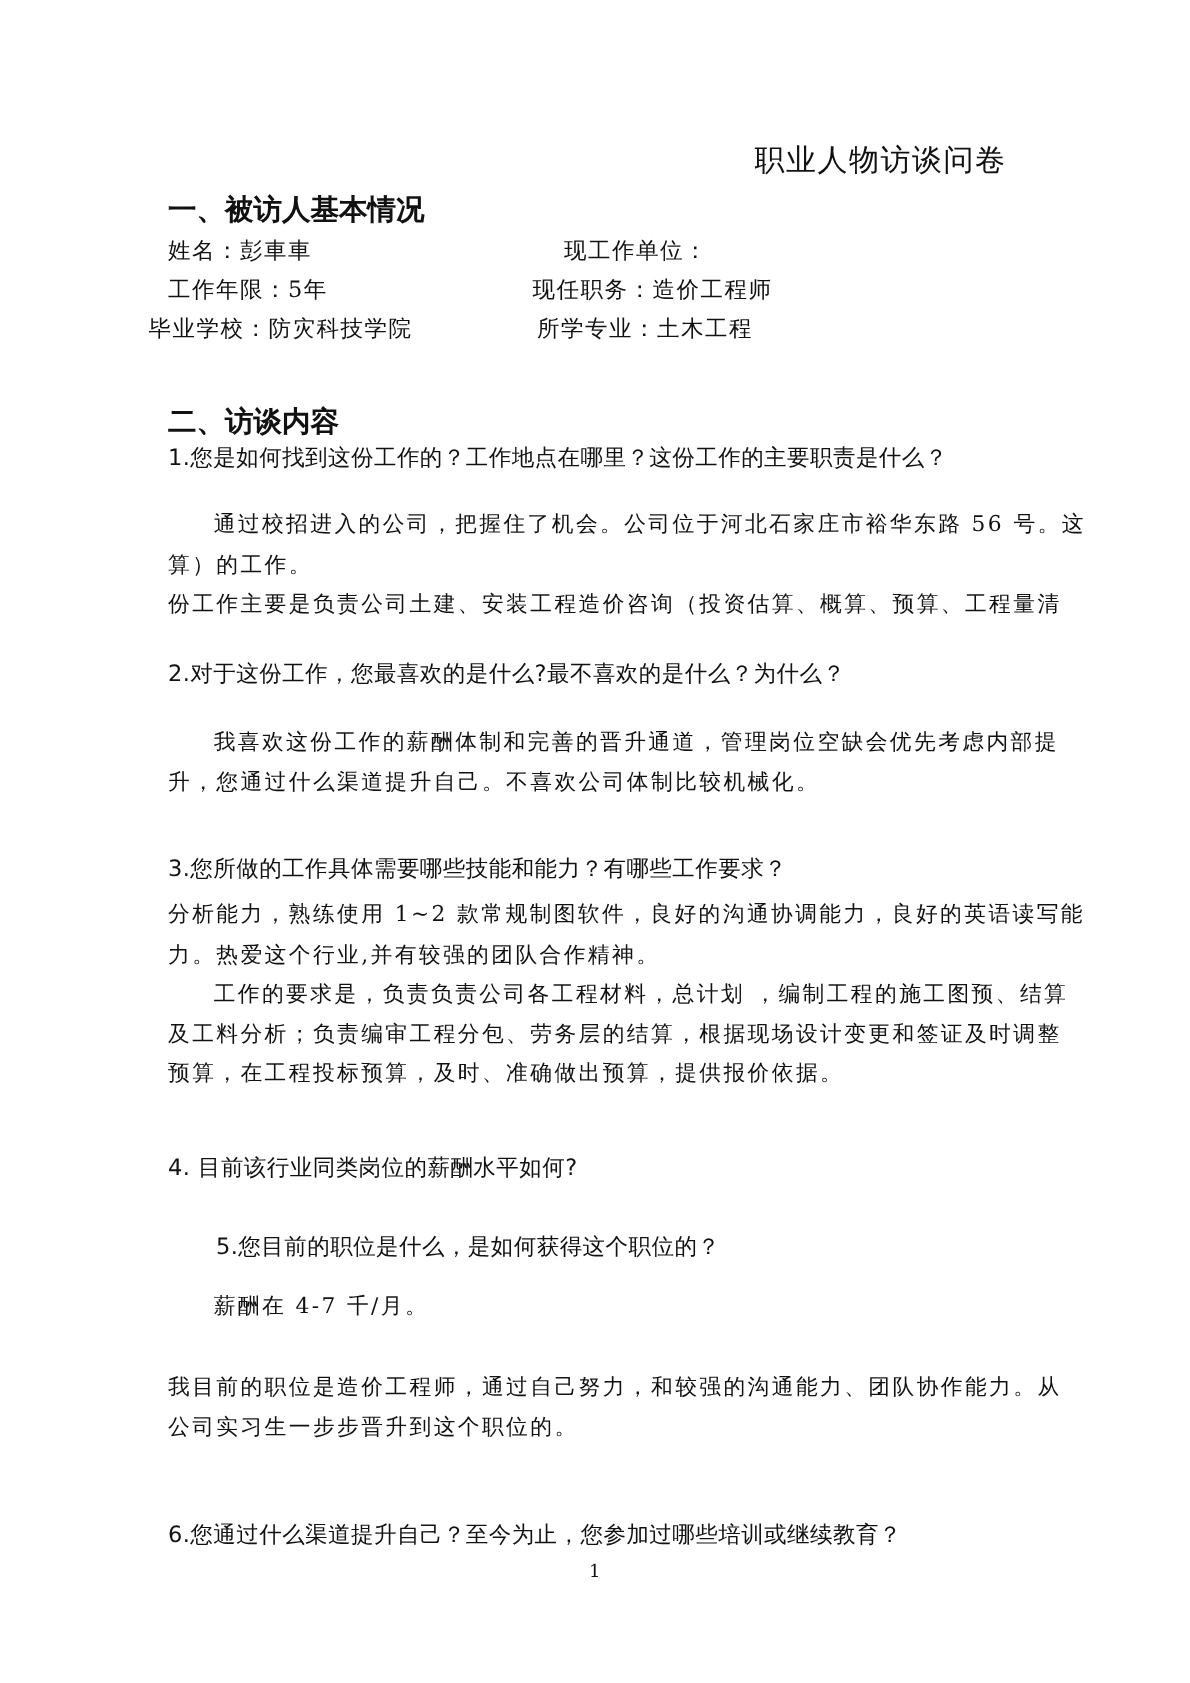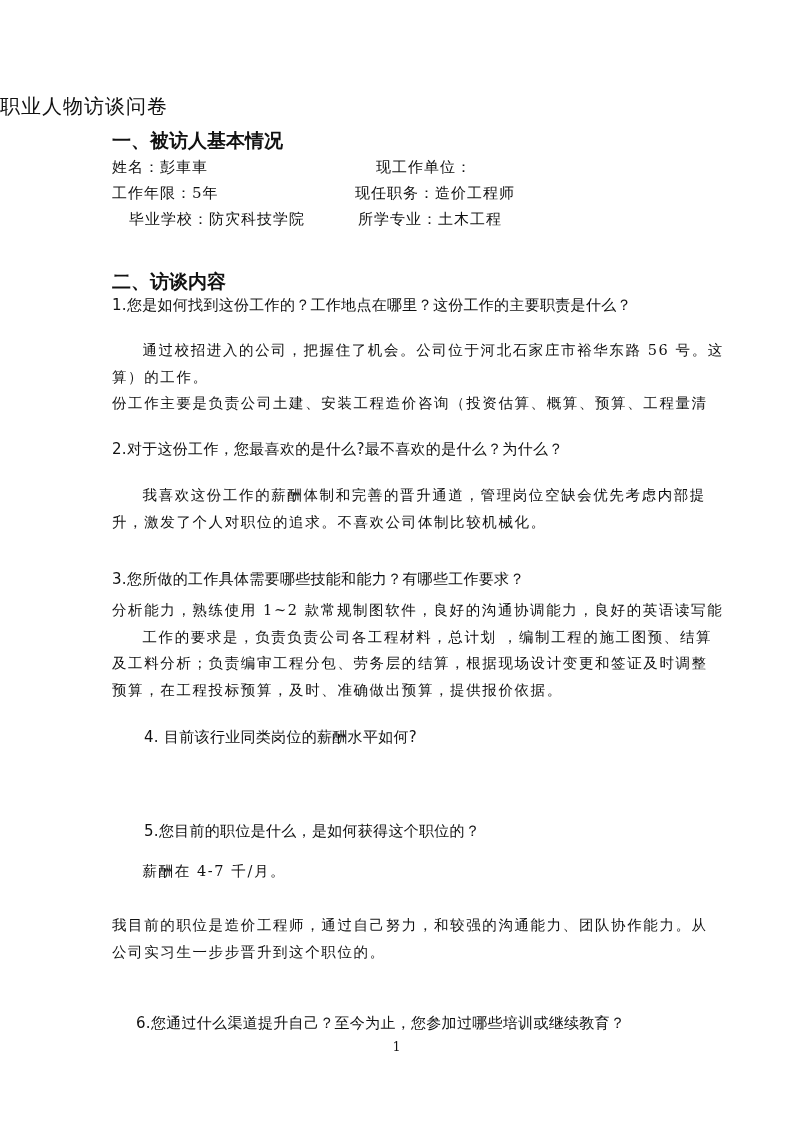--- a/index.html
+++ b/index.html
@@ -3,21 +3,21 @@
 <meta charset="utf-8">
 <style>
   html, body { margin: 0; padding: 0; background: #ffffff; }
   body {
     width: 793px; height: 1122px; position: relative; overflow: hidden;
     font-family: "DejaVu Serif", "Liberation Serif", serif;
     color: #111111;
   }
   .abs { position: absolute; white-space: nowrap; }
   .title {
-    left: 0; width: 671px; top: 93px; text-align: left;
+    left: 0; width: 671px; top: 93px; text-align: right;
     font-size: 20px; letter-spacing: 1px; line-height: 26px;
   }
   .h1 {
     left: 112px; font-size: 19px; font-weight: bold; line-height: 26px;
     font-family: "DejaVu Sans", "Liberation Sans", sans-serif;
   }
   .info { font-size: 15px; line-height: 22px; letter-spacing: 1px; }
   .q {
     left: 112px; font-size: 15px; line-height: 22px;
     font-family: "DejaVu Sans", "Liberation Sans", sans-serif;
@@ -51,57 +51,58 @@
     <span>现工作单位：</span><span></span>
   </div>
 
   <div class="abs info" style="left:112px; top:182px;">
     <span>工作年限：</span><span>5年</span>
   </div>
   <div class="abs info" style="left:355px; top:182px;">
     <span>现任职务：</span><span>造价工程师</span>
   </div>
 
-  <div class="abs info" style="left:129px; top:208px;">
+  <div class="abs info" style="left:99px; top:208px;">
     <span>毕业学校：</span><span>防灾科技学院</span>
   </div>
   <div class="abs info" style="left:358px; top:208px;">
     <span>所学专业：</span><span>土木工程</span>
   </div>
 
   <div class="abs h1" style="top:268px;">二、访谈内容</div>
 
   <div class="abs q" style="top:294px;">1.您是如何找到这份工作的？工作地点在哪里？这份工作的主要职责是什么？</div>
   <div class="para" style="top:337px;">
     <span class="line indent">通过校招进入的公司，把握住了机会。公司位于河北石家庄市裕华东路 56 号。这</span>
     <span class="line">算）的工作。</span>
     <span class="line">份工作主要是负责公司土建、安装工程造价咨询（投资估算、概算、预算、工程量清</span>
   </div>
 
   <div class="abs q" style="top:438px;">2.对于这份工作，您最喜欢的是什么?最不喜欢的是什么？为什么？</div>
   <div class="para" style="top:482px;">
     <span class="line indent">我喜欢这份工作的薪酬体制和完善的晋升通道，管理岗位空缺会优先考虑内部提</span>
-    <span class="line">升，激发了个人对职位的追求。不喜欢公司体制比较机械化。</span>
+    <span class="line">升，您通过什么渠道提升自己。不喜欢公司体制比较机械化。</span>
   </div>
 
   <div class="abs q" style="top:556px;margin-top:12px;">3.您所做的工作具体需要哪些技能和能力？有哪些工作要求？</div>
   <div class="para" style="top:597px;">
     <span class="line">分析能力，熟练使用 1~2 款常规制图软件，良好的沟通协调能力，良好的英语读写能</span>
+    <span class="line">力。热爱这个行业,并有较强的团队合作精神。</span>
     <span class="line indent">工作的要求是，负责负责公司各工程材料，总计划 ，编制工程的施工图预、结算</span>
     <span class="line">及工料分析；负责编审工程分包、劳务层的结算，根据现场设计变更和签证及时调整</span>
     <span class="line">预算，在工程投标预算，及时、准确做出预算，提供报价依据。</span>
   </div>
 
-  <div class="abs q" style="top:726px;margin-left:32px;">4. 目前该行业同类岗位的薪酬水平如何?</div>
+  <div class="abs q" style="top:767px;">4. 目前该行业同类岗位的薪酬水平如何?</div>
   <div class="para" style="top:858px;">
     <span class="line indent">薪酬在 4-7 千/月。</span>
   </div>
 
   <div class="abs q" style="top:820px;margin-left:32px;">5.您目前的职位是什么，是如何获得这个职位的？</div>
   <div class="para" style="top:912px;">
     <span class="line">我目前的职位是造价工程师，通过自己努力，和较强的沟通能力、团队协作能力。从</span>
     <span class="line">公司实习生一步步晋升到这个职位的。</span>
   </div>
 
-  <div class="abs q" style="top:1012px;margin-left:24px;">6.您通过什么渠道提升自己？至今为止，您参加过哪些培训或继续教育？</div>
+  <div class="abs q" style="top:1012px;">6.您通过什么渠道提升自己？至今为止，您参加过哪些培训或继续教育？</div>
 
   <div class="abs pagenum">1</div>
 </div>
 
 </body></html>

